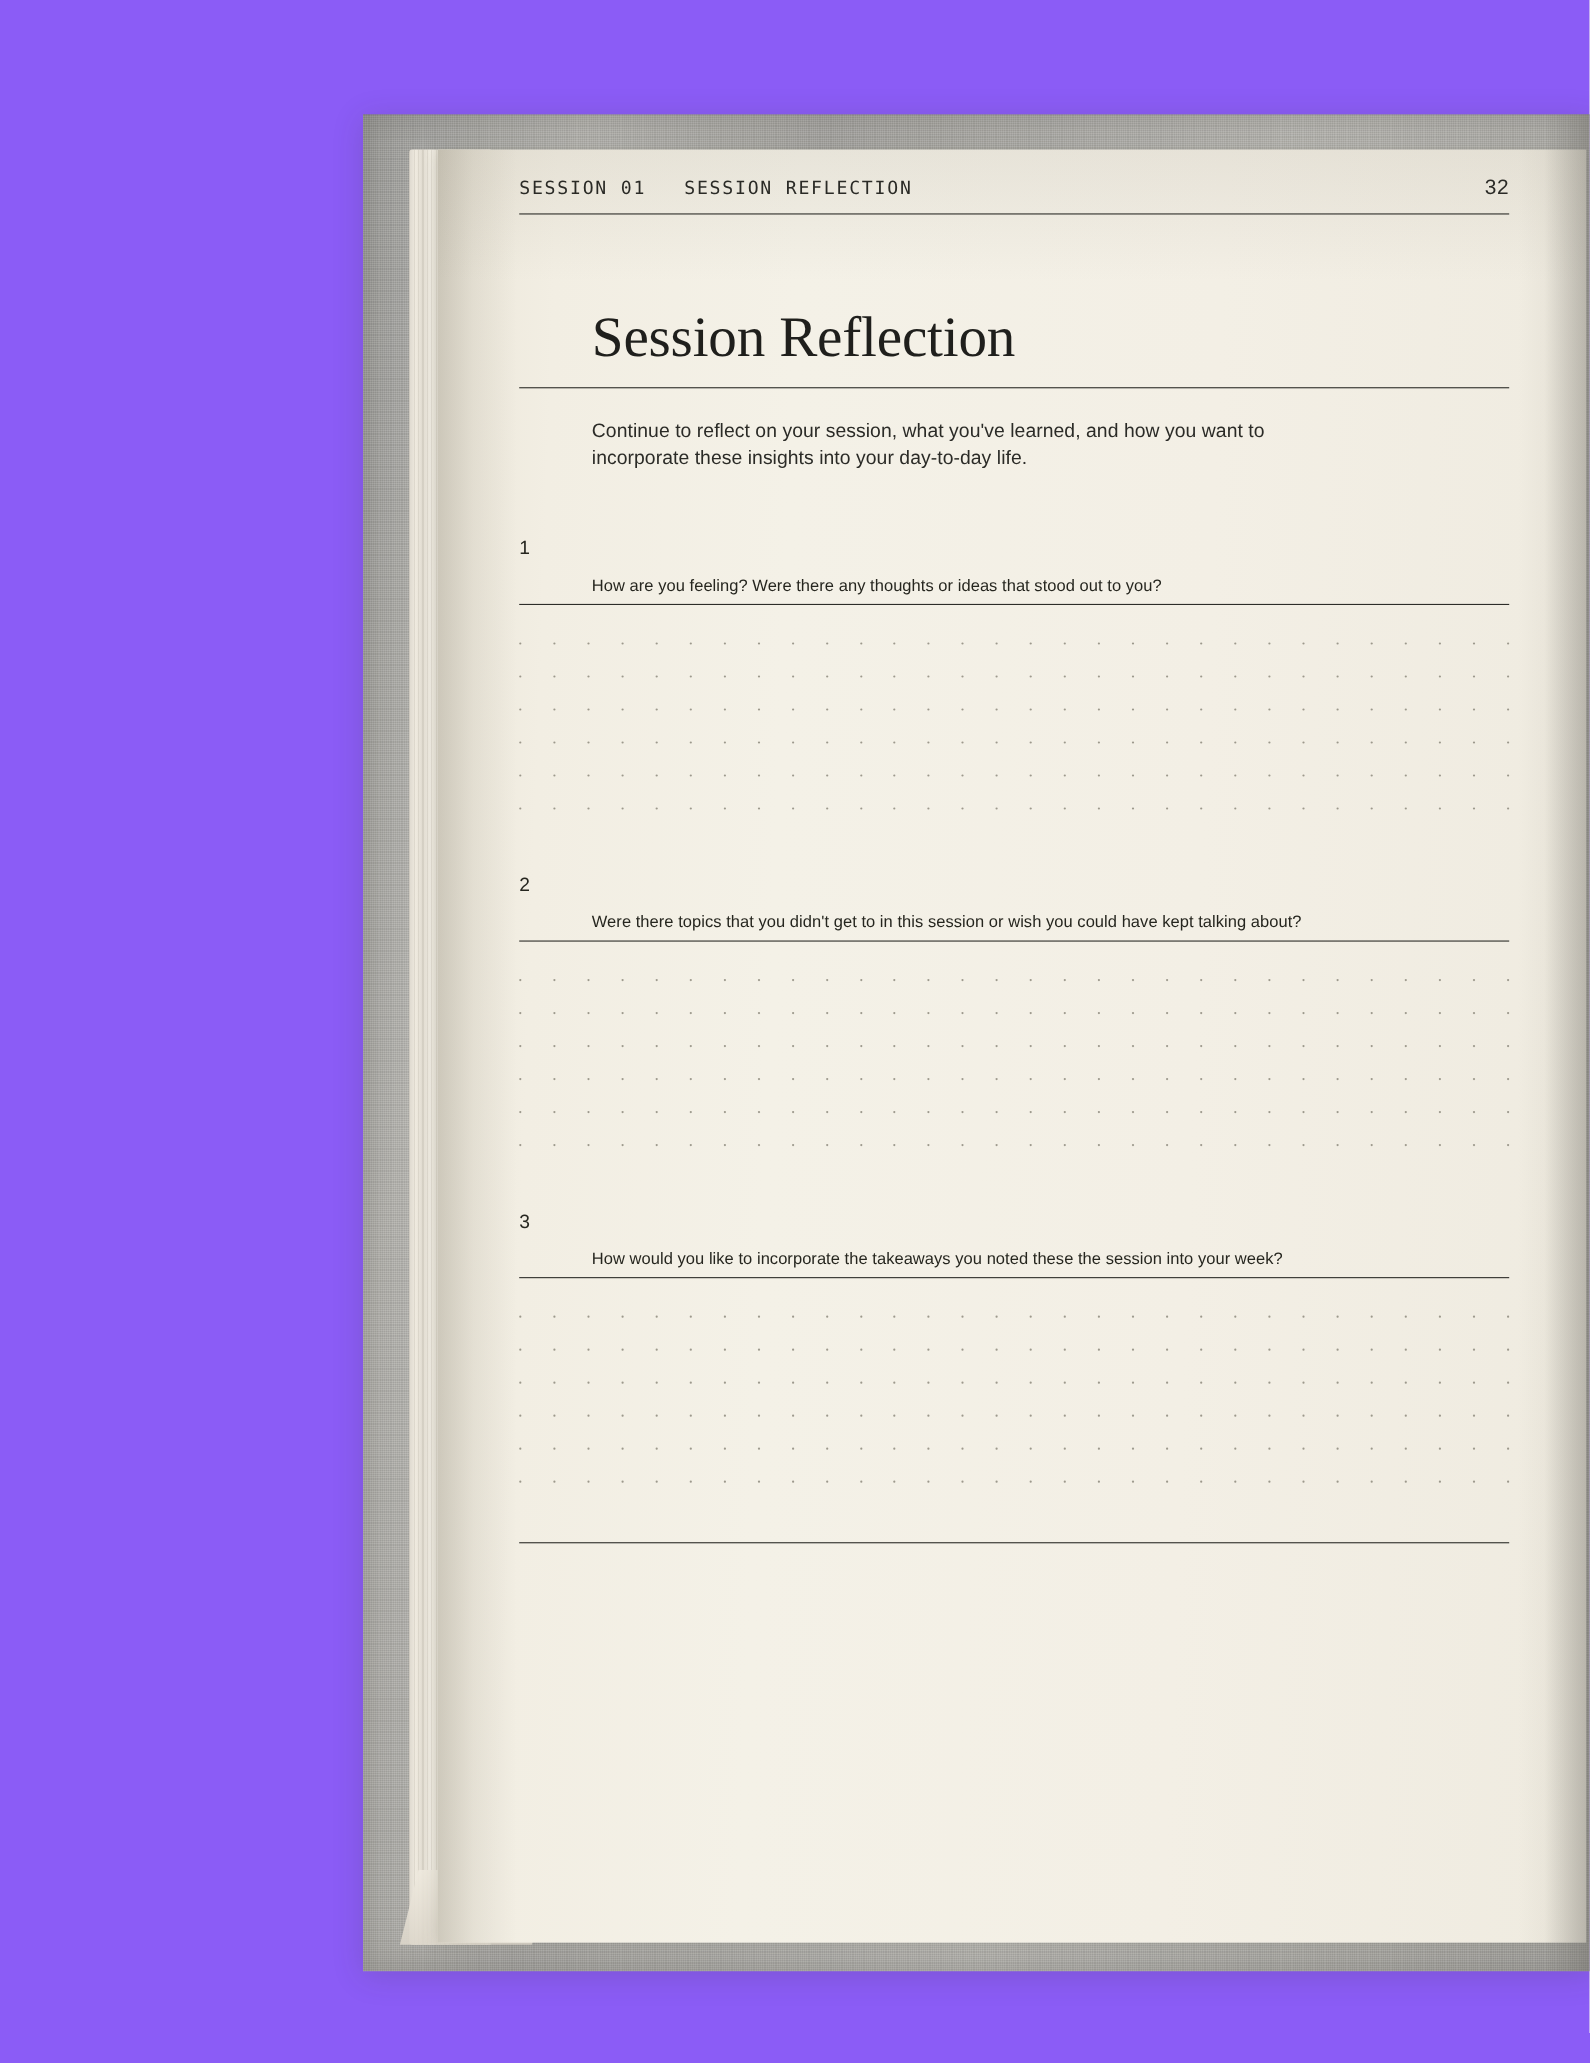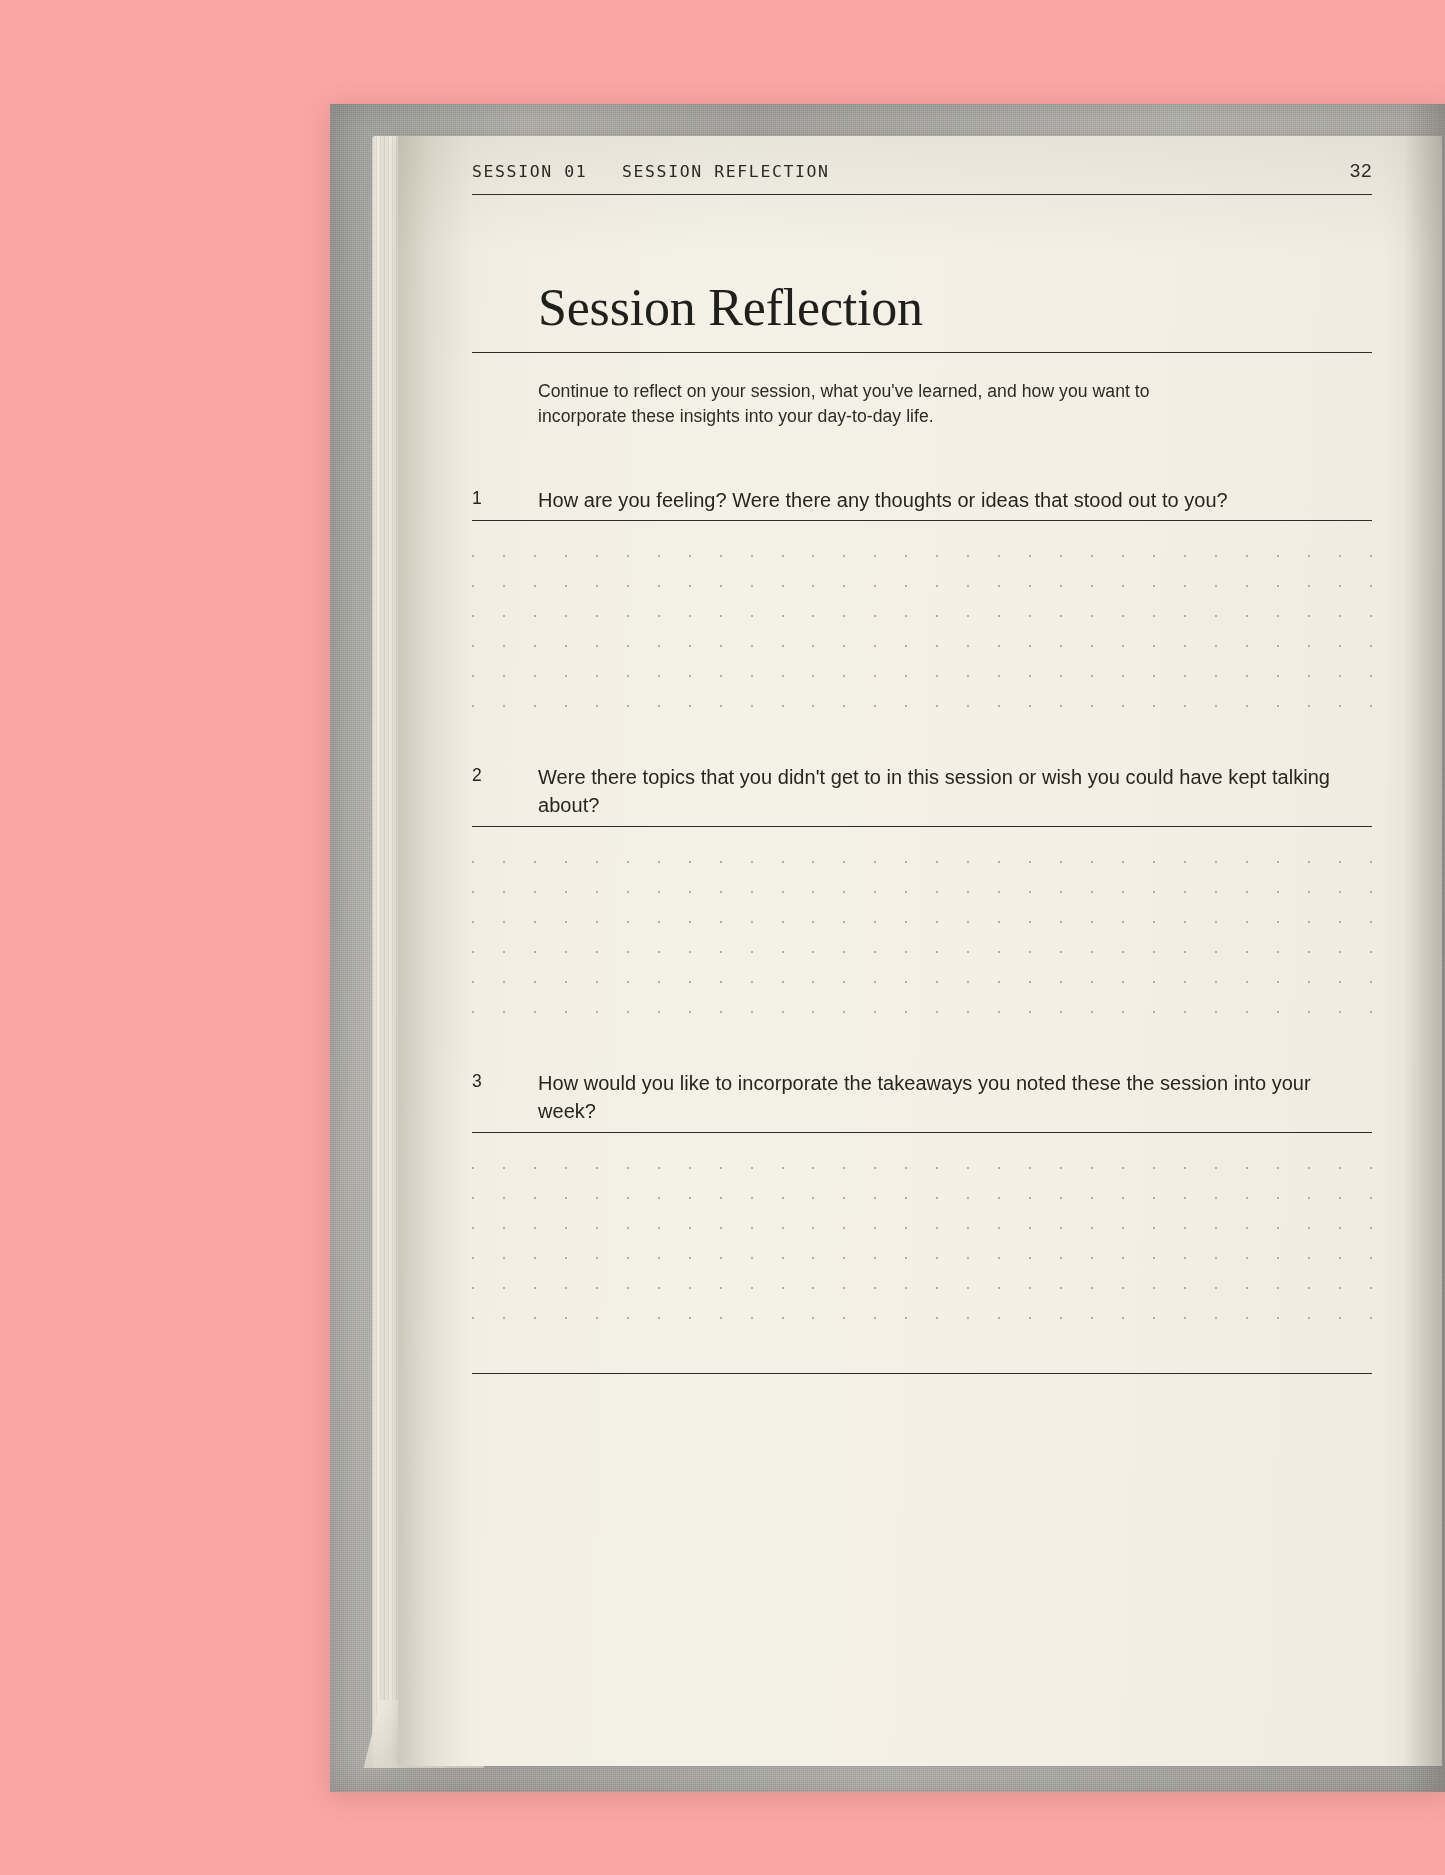--- a/index.html
+++ b/index.html
@@ -9,21 +9,21 @@
     width: 1445px;
     height: 1875px;
     overflow: hidden;
     font-family: "Liberation Sans", sans-serif;
   }
 
   #stage {
     position: relative;
     width: 1445px;
     height: 1875px;
-    background: #fca5a5;
+    background: #8b5cf6;
   }
 
   
   .book-cover {
     position: absolute;
     left: 330px;
     top: 104px;
     width: 1120px;
     height: 1688px;
     background: linear-gradient(100deg, #9d9d9a 0%, #b4b3ae 14%, #a6a5a1 30%, #b7b6b1 60%, #a3a29d 100%);
@@ -176,24 +176,25 @@
   .q-num {
     width: 66px;
     flex: 0 0 66px;
     font-size: 17.5px;
     line-height: 1.45;
     color: #26261f;
     font-family: "Liberation Sans", sans-serif;
   }
   .q-text {
     flex: 1;
-    font-size: 20px;
+    font-size: 15px;
     line-height: 1.42;
     color: #26261f;
     letter-spacing: 0.04px;
+    margin-top: 36px;
   }
   .q-rule {
     height: 1px;
     background: #2d2d29;
     width: 100%;
     margin-top: 6px;
   }
 
   .dotgrid {
     width: 100%;

